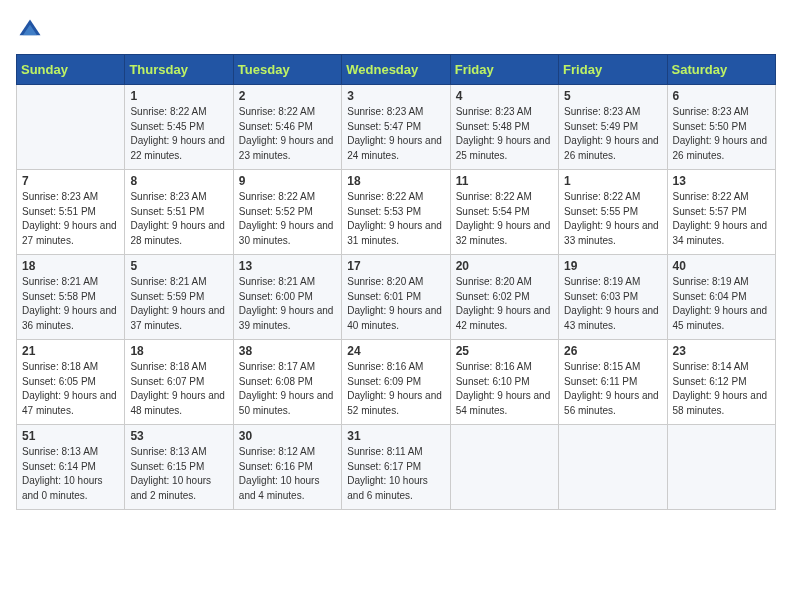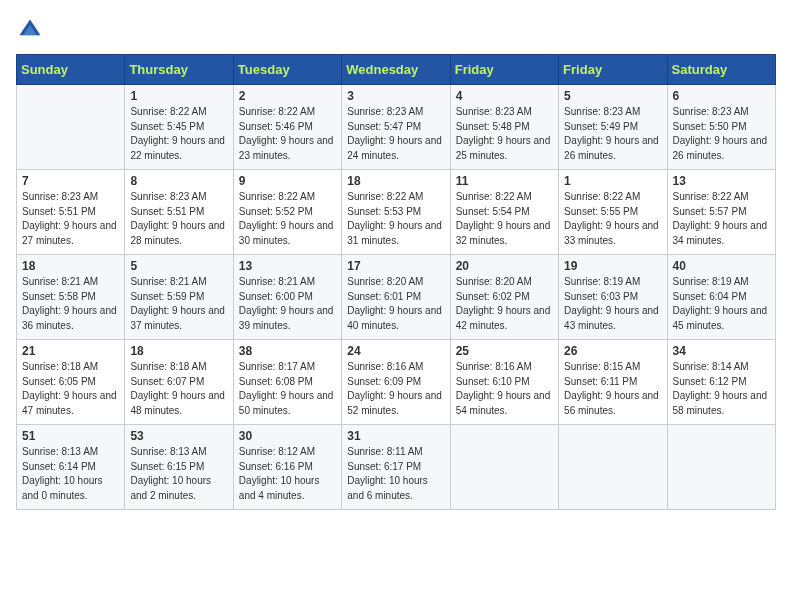--- a/index.html
+++ b/index.html
@@ -228,21 +228,21 @@
         </td>
         <td>
           <span class="day-number">25</span>
           <div class="day-info">Sunrise: 8:16 AM<br>Sunset: 6:10 PM<br>Daylight: 9 hours and 54 minutes.</div>
         </td>
         <td>
           <span class="day-number">26</span>
           <div class="day-info">Sunrise: 8:15 AM<br>Sunset: 6:11 PM<br>Daylight: 9 hours and 56 minutes.</div>
         </td>
         <td>
-          <span class="day-number">34</span>
+          <span class="day-number">23</span>
           <div class="day-info">Sunrise: 8:14 AM<br>Sunset: 6:12 PM<br>Daylight: 9 hours and 58 minutes.</div>
         </td>
       </tr>
       <tr>
         <td>
           <span class="day-number">51</span>
           <div class="day-info">Sunrise: 8:13 AM<br>Sunset: 6:14 PM<br>Daylight: 10 hours and 0 minutes.</div>
         </td>
         <td>
           <span class="day-number">53</span>

